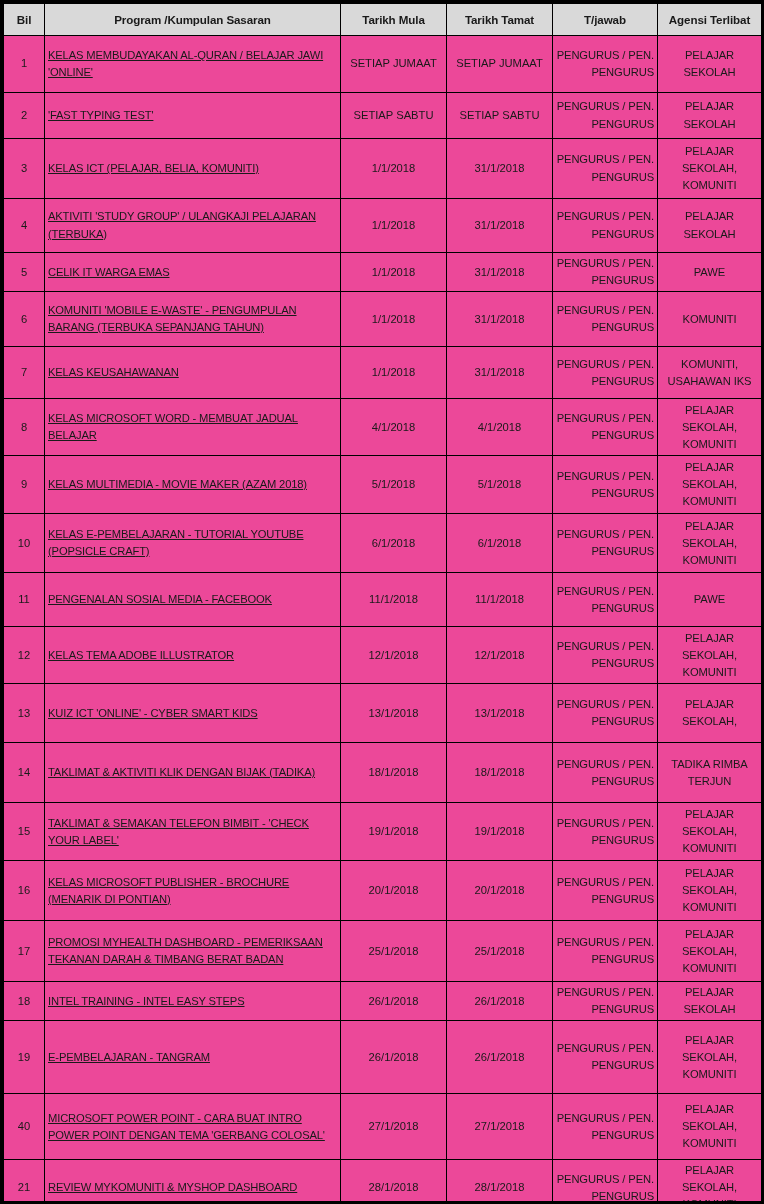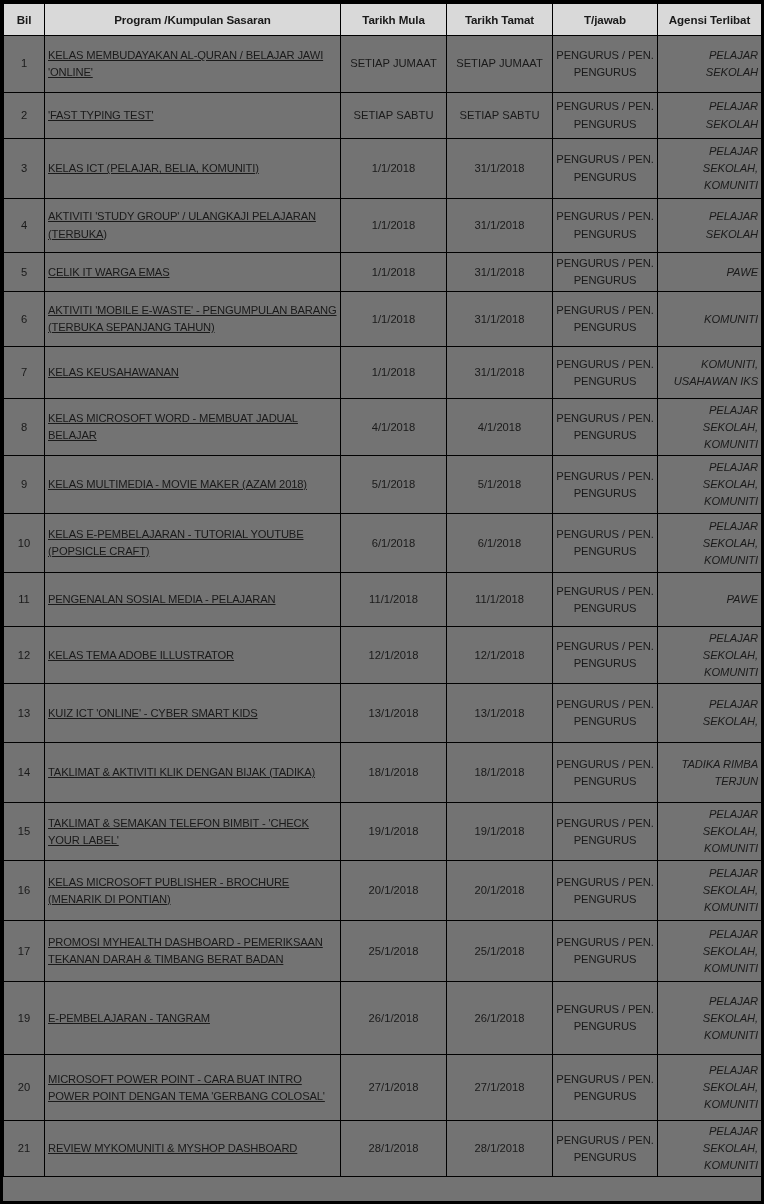--- a/index.html
+++ b/index.html
@@ -17,21 +17,21 @@
   #sheet {
     width: 764px;
     height: 1204px;
     position: relative;
     box-sizing: border-box;
     border-top: 3px solid #000000;
     border-left: 3px solid #000000;
     border-right: 3px solid #000000;
     border-bottom: 3px solid #000000;
     overflow: hidden;
-    background: #737373;
+    background: #ec4899;
   }
   table.prog-table {
     border-collapse: collapse;
     width: 758px;
     table-layout: fixed;
     margin: 0;
     padding: 0;
   }
   table.prog-table td,
   table.prog-table th {
@@ -59,22 +59,22 @@
   col.c-prog     { width: 296px; }
   col.c-mula     { width: 106px; }
   col.c-tamat    { width: 106px; }
   col.c-tjawab   { width: 105px; }
   col.c-agensi   { width: 104px; }
 
   td.cell-bil    { text-align: center; }
   td.cell-prog   { text-align: left; padding-left: 6px; letter-spacing: -0.15px; text-decoration: underline; }
   td.cell-mula   { text-align: center; }
   td.cell-tamat  { text-align: center; }
-  td.cell-tjawab { text-align: center; letter-spacing: -0.1px; }
-  td.cell-agensi { text-align: right; letter-spacing: -0.1px; font-style: italic; }
+  td.cell-tjawab { text-align: right; letter-spacing: -0.1px; }
+  td.cell-agensi { text-align: center; letter-spacing: -0.1px; }
 </style>
 </head>
 <body>
 
 <div id="sheet">
   <table class="prog-table">
     <colgroup>
       <col class="c-bil">
       <col class="c-prog">
       <col class="c-mula">
@@ -128,21 +128,21 @@
         <tr style="height: 38px;">
           <td class="cell-bil">5</td>
           <td class="cell-prog">CELIK IT WARGA EMAS</td>
           <td class="cell-mula">1/1/2018</td>
           <td class="cell-tamat">31/1/2018</td>
           <td class="cell-tjawab">PENGURUS / PEN. PENGURUS</td>
           <td class="cell-agensi">PAWE</td>
         </tr>
         <tr style="height: 55px;">
           <td class="cell-bil">6</td>
-          <td class="cell-prog">AKTIVITI 'MOBILE E-WASTE' - PENGUMPULAN BARANG (TERBUKA SEPANJANG TAHUN)</td>
+          <td class="cell-prog">KOMUNITI 'MOBILE E-WASTE' - PENGUMPULAN BARANG (TERBUKA SEPANJANG TAHUN)</td>
           <td class="cell-mula">1/1/2018</td>
           <td class="cell-tamat">31/1/2018</td>
           <td class="cell-tjawab">PENGURUS / PEN. PENGURUS</td>
           <td class="cell-agensi">KOMUNITI</td>
         </tr>
         <tr style="height: 52px;">
           <td class="cell-bil">7</td>
           <td class="cell-prog">KELAS KEUSAHAWANAN</td>
           <td class="cell-mula">1/1/2018</td>
           <td class="cell-tamat">31/1/2018</td>
@@ -168,21 +168,21 @@
         <tr style="height: 59px;">
           <td class="cell-bil">10</td>
           <td class="cell-prog">KELAS E-PEMBELAJARAN - TUTORIAL YOUTUBE (POPSICLE CRAFT)</td>
           <td class="cell-mula">6/1/2018</td>
           <td class="cell-tamat">6/1/2018</td>
           <td class="cell-tjawab">PENGURUS / PEN. PENGURUS</td>
           <td class="cell-agensi">PELAJAR SEKOLAH, KOMUNITI</td>
         </tr>
         <tr style="height: 54px;">
           <td class="cell-bil">11</td>
-          <td class="cell-prog">PENGENALAN SOSIAL MEDIA - PELAJARAN</td>
+          <td class="cell-prog">PENGENALAN SOSIAL MEDIA - FACEBOOK</td>
           <td class="cell-mula">11/1/2018</td>
           <td class="cell-tamat">11/1/2018</td>
           <td class="cell-tjawab">PENGURUS / PEN. PENGURUS</td>
           <td class="cell-agensi">PAWE</td>
         </tr>
         <tr style="height: 57px;">
           <td class="cell-bil">12</td>
           <td class="cell-prog">KELAS TEMA ADOBE ILLUSTRATOR</td>
           <td class="cell-mula">12/1/2018</td>
           <td class="cell-tamat">12/1/2018</td>
@@ -222,30 +222,38 @@
           <td class="cell-agensi">PELAJAR SEKOLAH, KOMUNITI</td>
         </tr>
         <tr style="height: 61px;">
           <td class="cell-bil">17</td>
           <td class="cell-prog">PROMOSI MYHEALTH DASHBOARD - PEMERIKSAAN TEKANAN DARAH &amp; TIMBANG BERAT BADAN</td>
           <td class="cell-mula">25/1/2018</td>
           <td class="cell-tamat">25/1/2018</td>
           <td class="cell-tjawab">PENGURUS / PEN. PENGURUS</td>
           <td class="cell-agensi">PELAJAR SEKOLAH, KOMUNITI</td>
         </tr>
+        <tr style="height: 32px;">
+          <td class="cell-bil">18</td>
+          <td class="cell-prog">INTEL TRAINING - INTEL EASY STEPS</td>
+          <td class="cell-mula">26/1/2018</td>
+          <td class="cell-tamat">26/1/2018</td>
+          <td class="cell-tjawab">PENGURUS / PEN. PENGURUS</td>
+          <td class="cell-agensi">PELAJAR SEKOLAH</td>
+        </tr>
         <tr style="height: 73px;">
           <td class="cell-bil">19</td>
           <td class="cell-prog">E-PEMBELAJARAN - TANGRAM</td>
           <td class="cell-mula">26/1/2018</td>
           <td class="cell-tamat">26/1/2018</td>
           <td class="cell-tjawab">PENGURUS / PEN. PENGURUS</td>
           <td class="cell-agensi">PELAJAR SEKOLAH, KOMUNITI</td>
         </tr>
         <tr style="height: 66px;">
-          <td class="cell-bil">20</td>
+          <td class="cell-bil">40</td>
           <td class="cell-prog">MICROSOFT POWER POINT - CARA BUAT INTRO POWER POINT DENGAN TEMA 'GERBANG COLOSAL'</td>
           <td class="cell-mula">27/1/2018</td>
           <td class="cell-tamat">27/1/2018</td>
           <td class="cell-tjawab">PENGURUS / PEN. PENGURUS</td>
           <td class="cell-agensi">PELAJAR SEKOLAH, KOMUNITI</td>
         </tr>
         <tr style="height: 52px;">
           <td class="cell-bil">21</td>
           <td class="cell-prog">REVIEW MYKOMUNITI &amp; MYSHOP DASHBOARD</td>
           <td class="cell-mula">28/1/2018</td>

